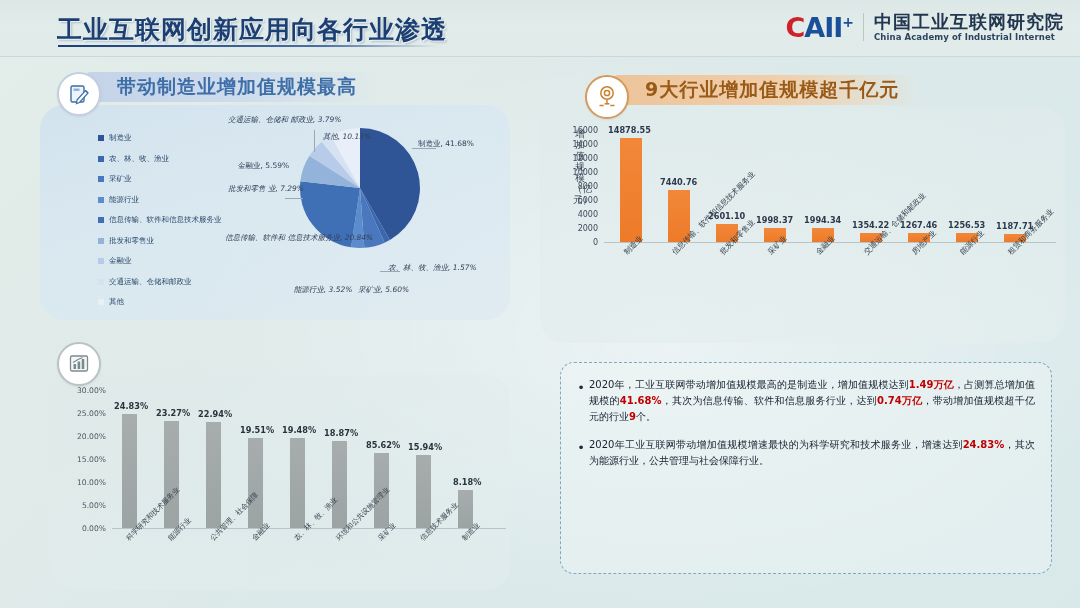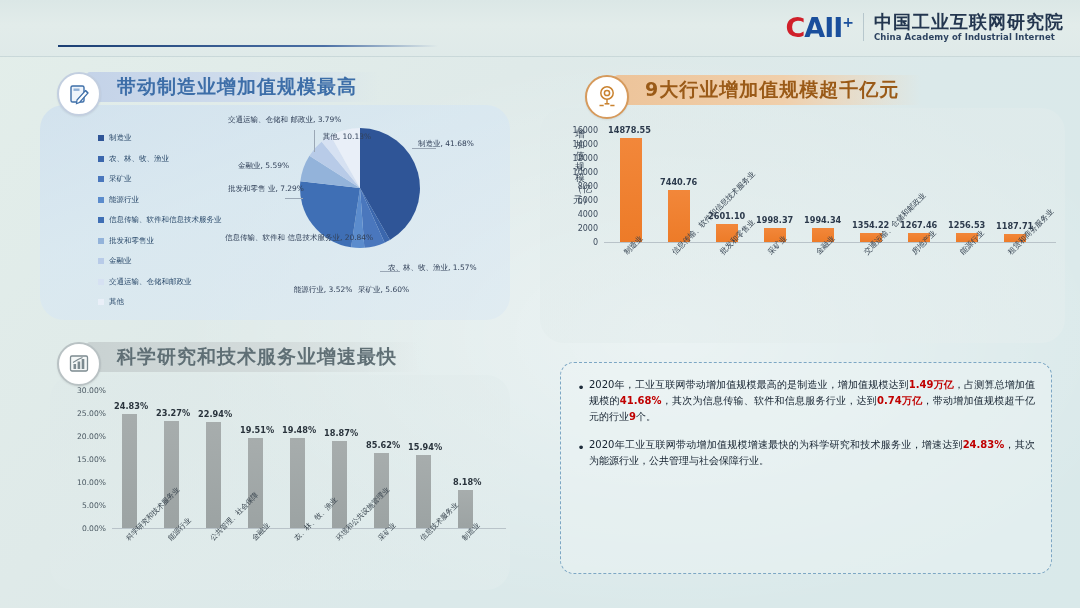--- a/index.html
+++ b/index.html
@@ -67,21 +67,21 @@
     background:linear-gradient(160deg,#dde8e8 0%,#e4eeee 100%); opacity:.45;}
 
   
   #pie-wrap{ position:absolute; left:40px; top:108px; width:480px; height:215px;}
   #pie-legend{ position:absolute; left:58px; top:25px; }
   .lg-item{ display:flex; align-items:center; margin-bottom:10.5px; white-space:nowrap;}
   .lg-sw{ width:6px; height:6px; margin-right:5px; flex:0 0 auto;}
   .lg-txt{ font-size:7.5px; color:#2b4a6b; }
   #pie-svg{ position:absolute; left:258px; top:18px; }
   .pie-lbl{ position:absolute; font-size:7.5px; color:#33425a; line-height:1.25; white-space:nowrap;}
-  .pie-lbl.ctr{ text-align:center; }
+  .pie-lbl.ctr{ text-align:center;font-style:italic; }
   .leader{ position:absolute; background:#9aa7b5; }
 
   
   #bar-wrap{ position:absolute; left:540px; top:110px; width:530px; height:230px;}
   #bar-ytitle{
     position:absolute; left:573px; top:128px; width:14px;
     font-size:9.5px; color:#2f3e50; line-height:1.16; text-align:center;
     letter-spacing:0px;
   }
   .bar-ytick{ position:absolute; font-size:8px; color:#3c4a5c; text-align:right; width:40px;}
@@ -109,20 +109,21 @@
   }
   .bl{ display:flex; margin-bottom:11px; }
   .bl-dot{ width:16px; flex:0 0 16px; font-size:13px; color:#1d2b3a; line-height:1.62; text-align:center;}
   .bl-txt{ font-size:10px; line-height:1.62; color:#13202e; text-align:justify;}
   .hl{ color:#c00000; font-weight:bold; }
 </style>
 </head>
 <body>
 
 <div id="header">
+  <div id="page-title">工业互联网创新应用向各行业渗透</div>
   <div id="title-underline"></div>
   <div id="logo">
     <div class="logo-mark">
       <span class="logo-c">C</span><span class="logo-aii">AII</span><span class="logo-plus">+</span>
     </div>
     <div class="logo-sep"></div>
     <div>
       <div class="logo-cn">中国工业互联网研究院</div>
       <div class="logo-en">China Academy of Industrial Internet</div>
     </div>
@@ -287,21 +288,20 @@
 <div class="sec-head" style="left:57px; top:342px;">
   <div class="sec-ring grey">
     <svg width="24" height="22" viewBox="0 0 24 22" fill="none">
       <rect x="3.5" y="3" width="17" height="15" rx="1.4" stroke="#7c8a90" stroke-width="1.3" fill="#f4f7f7"></rect>
       <rect x="6.5" y="11" width="2.6" height="5" fill="#7c8a90"></rect>
       <rect x="10.6" y="8.5" width="2.6" height="7.5" fill="#7c8a90"></rect>
       <rect x="14.7" y="6" width="2.6" height="10" fill="#7c8a90"></rect>
       <path d="M6 9.5 L11 6.5 L15.5 4.5" stroke="#7c8a90" stroke-width="1.1"></path>
     </svg>
   </div>
-  <div class="sec-bar grey">科学研究和技术服务业增速最快</div>
 </div>
 
 <div id="gr-wrap">
   <div class="gr-ytick" style="left:14px; top:8px;">30.00%</div>
   <div class="gr-ytick" style="left:14px; top:31px;">25.00%</div>
   <div class="gr-ytick" style="left:14px; top:54px;">20.00%</div>
   <div class="gr-ytick" style="left:14px; top:77px;">15.00%</div>
   <div class="gr-ytick" style="left:14px; top:100px;">10.00%</div>
   <div class="gr-ytick" style="left:14px; top:123px;">5.00%</div>
   <div class="gr-ytick" style="left:14px; top:146px;">0.00%</div>

